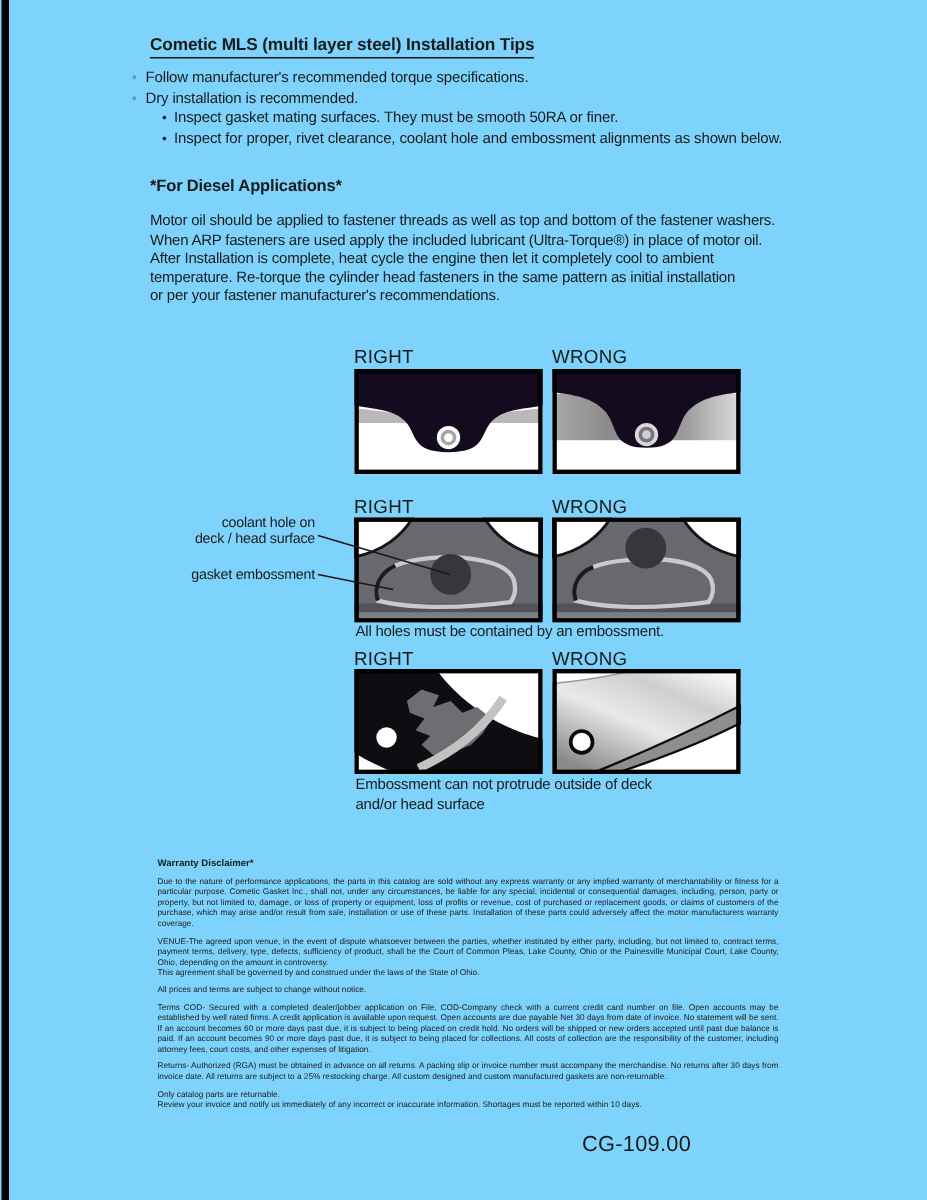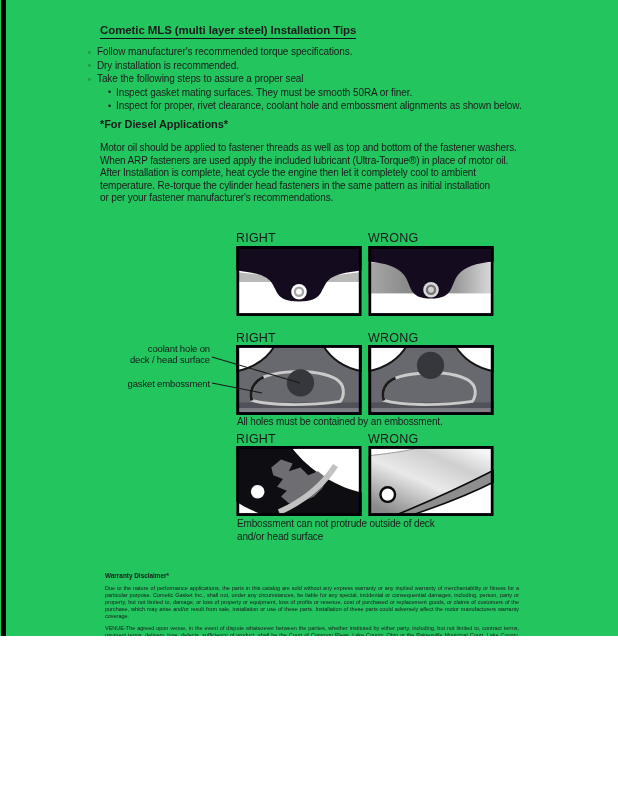--- a/index.html
+++ b/index.html
@@ -1,16 +1,16 @@
 <!DOCTYPE html>
 <html><head>
 <meta charset="utf-8">
 <style>
   html,body{margin:0;padding:0;background:#ffffff;}
-  .page{position:relative;width:618px;height:636px;background:#22c55e;overflow:hidden;
+  .page{position:relative;width:618px;height:800px;background:#7dd3fc;overflow:hidden;
         font-family:"Liberation Sans","DejaVu Sans",sans-serif;color:#1b1b1b;}
   .abs{position:absolute;}
   .pre{white-space:pre-line;}
 
   .edge-bar{position:absolute;left:1px;top:0;width:5px;height:800px;background:#000;}
 
   .title{left:100px;top:24px;font-size:11.5px;font-weight:bold;letter-spacing:-0.1px;
          border-bottom:1.5px solid #111;padding-bottom:2px;}
 
   .bullets{left:88px;top:45px;width:440px;font-size:10px;letter-spacing:-0.1px;}
@@ -44,21 +44,20 @@
 
 <div class="page">
 
   <div class="edge-bar"></div>
 
   <div class="abs title">Cometic MLS (multi layer steel) Installation Tips</div>
 
   <div class="abs bullets">
     <div class="b"><span class="m">◦</span><span>Follow manufacturer's recommended torque specifications.</span></div>
     <div class="b"><span class="m">◦</span><span>Dry installation is recommended.</span></div>
-    <div class="b"><span class="m">◦</span><span>Take the following steps to assure a proper seal</span></div>
     <div class="b sub"><span class="m">•</span><span>Inspect gasket mating surfaces.  They must be smooth 50RA or finer.</span></div>
     <div class="b sub"><span class="m">•</span><span>Inspect for proper, rivet clearance, coolant hole and embossment alignments as shown below.</span></div>
   </div>
 
   <div class="abs diesel-h">*For Diesel Applications*</div>
   <div class="abs para p1 pre">Motor oil should be applied to fastener threads as well as top and bottom of the fastener washers.
 When ARP fasteners are used apply the included lubricant (Ultra-Torque®) in place of motor oil.</div>
   <div class="abs para p2 pre">After Installation is complete, heat cycle the engine then let it completely cool to ambient
 temperature. Re-torque the cylinder head fasteners in the same pattern as initial installation
 or per your fastener manufacturer's recommendations.</div>

